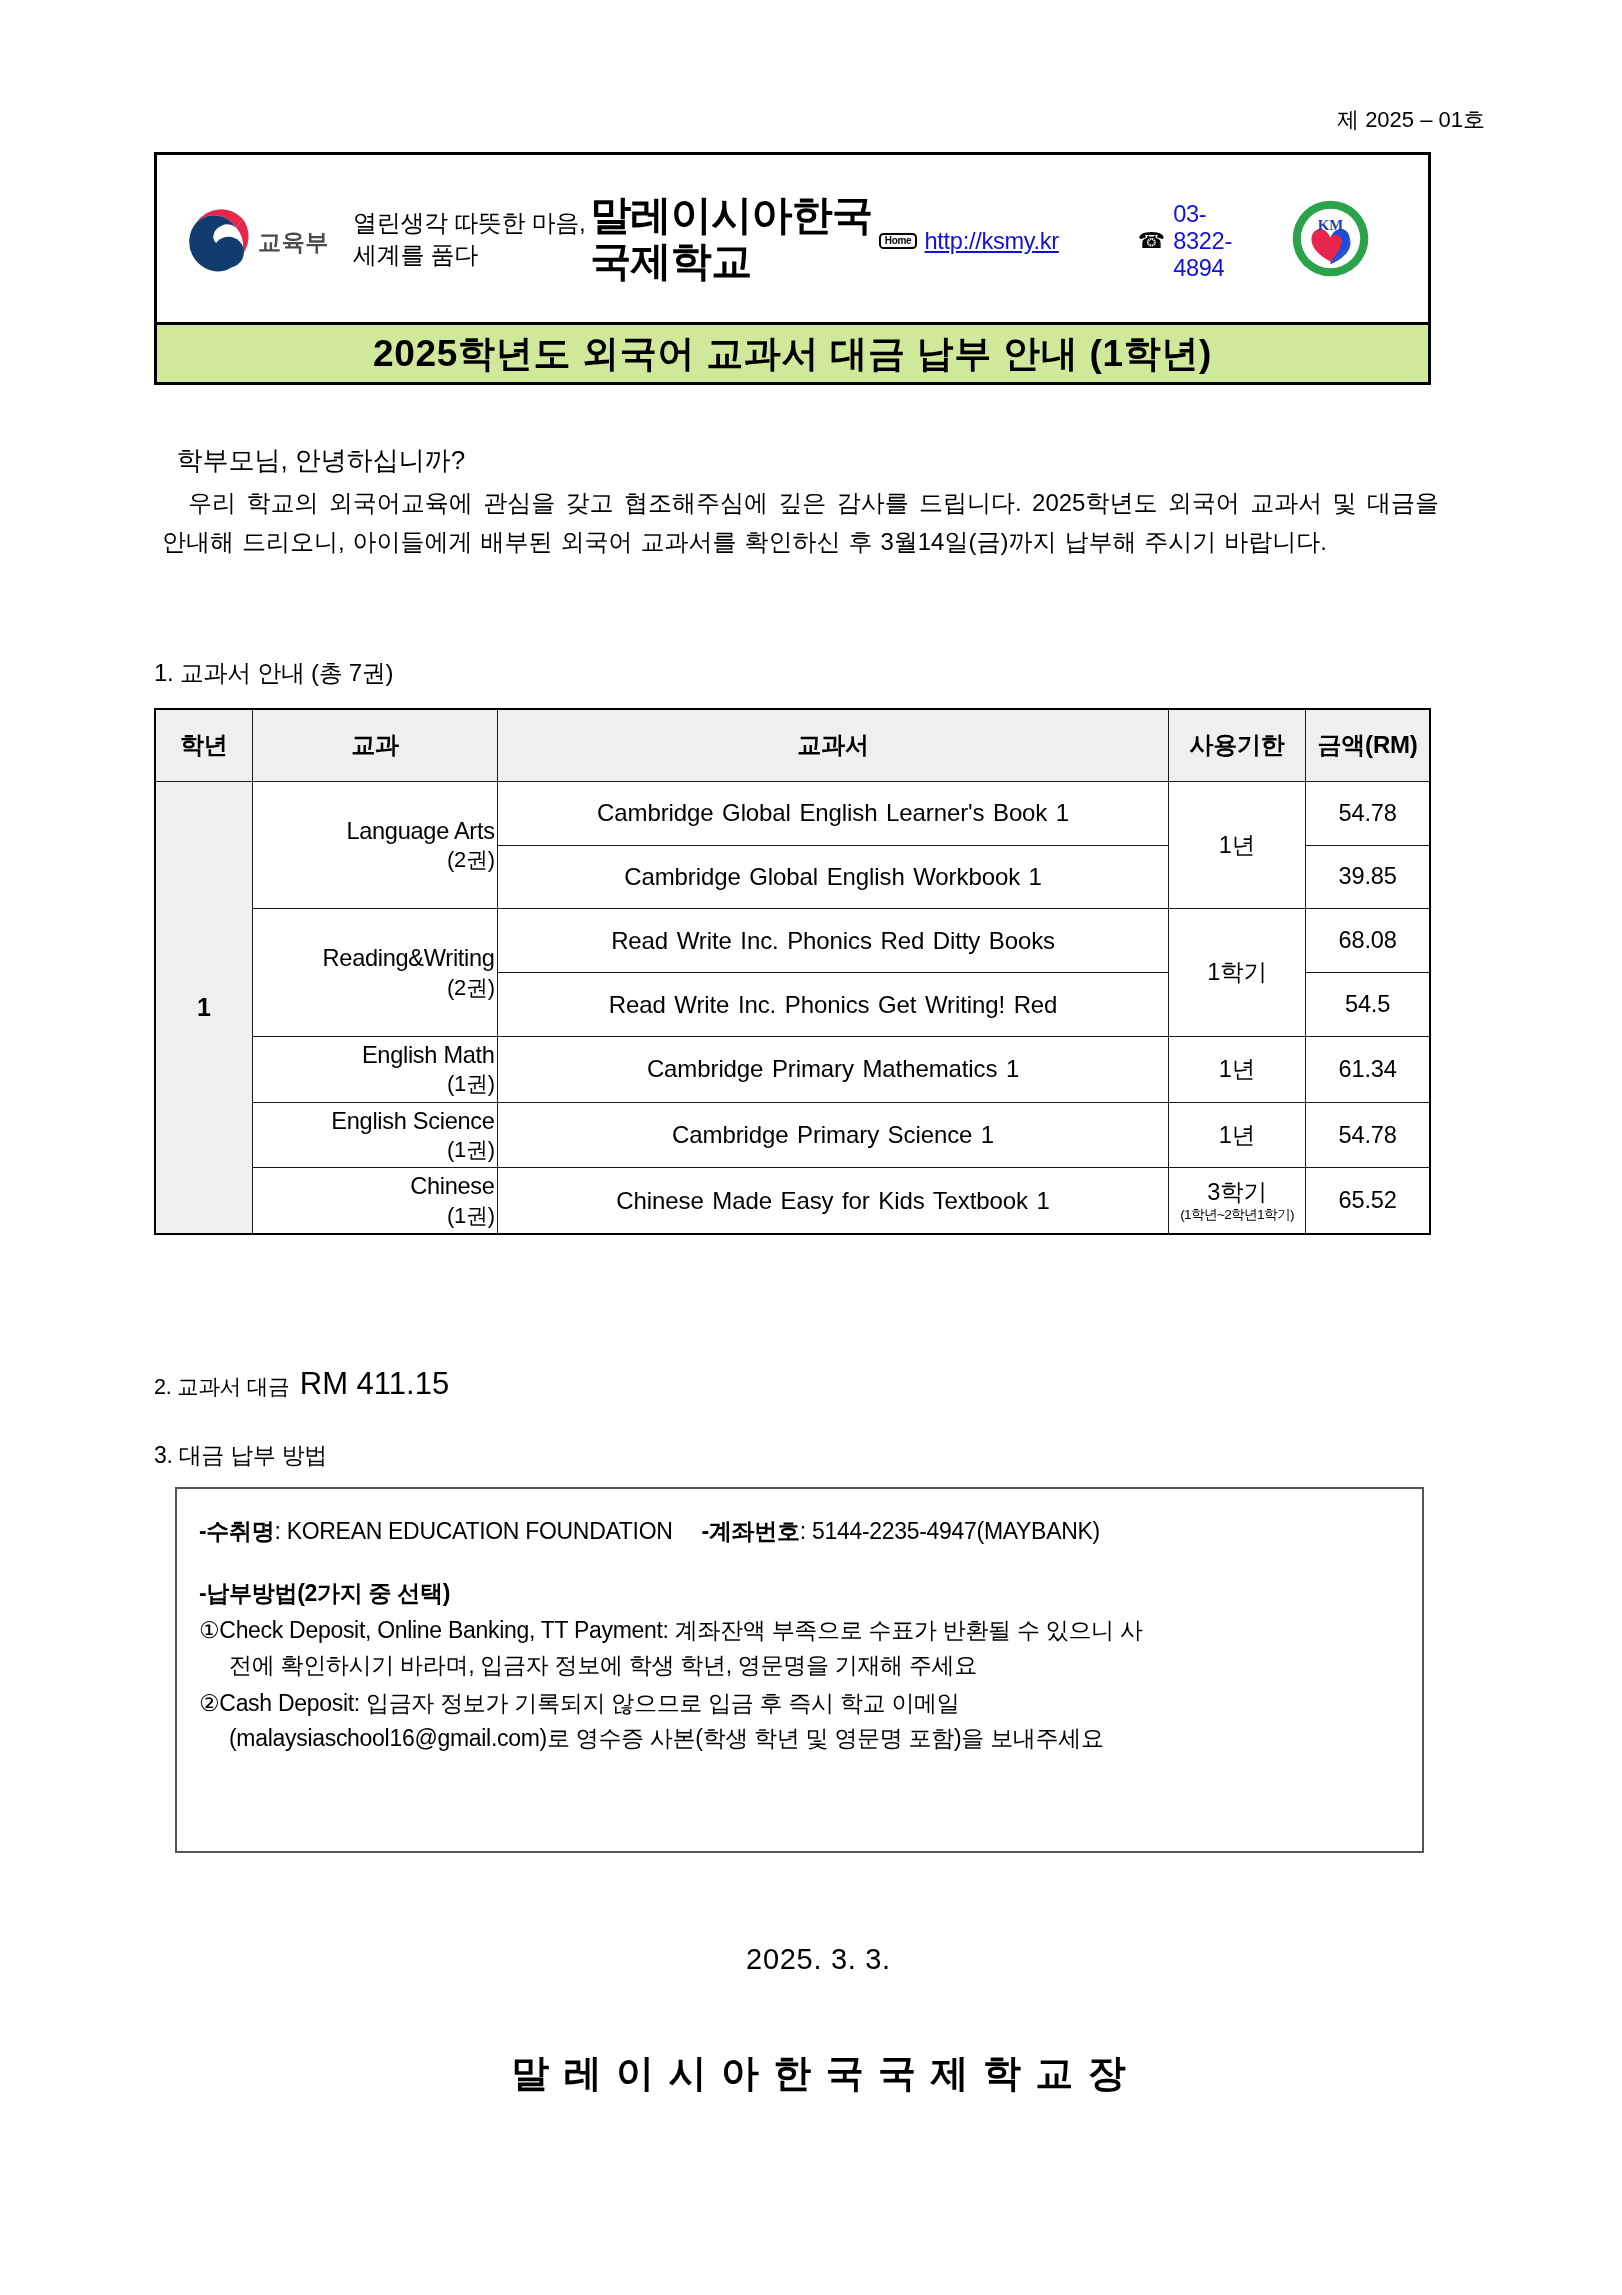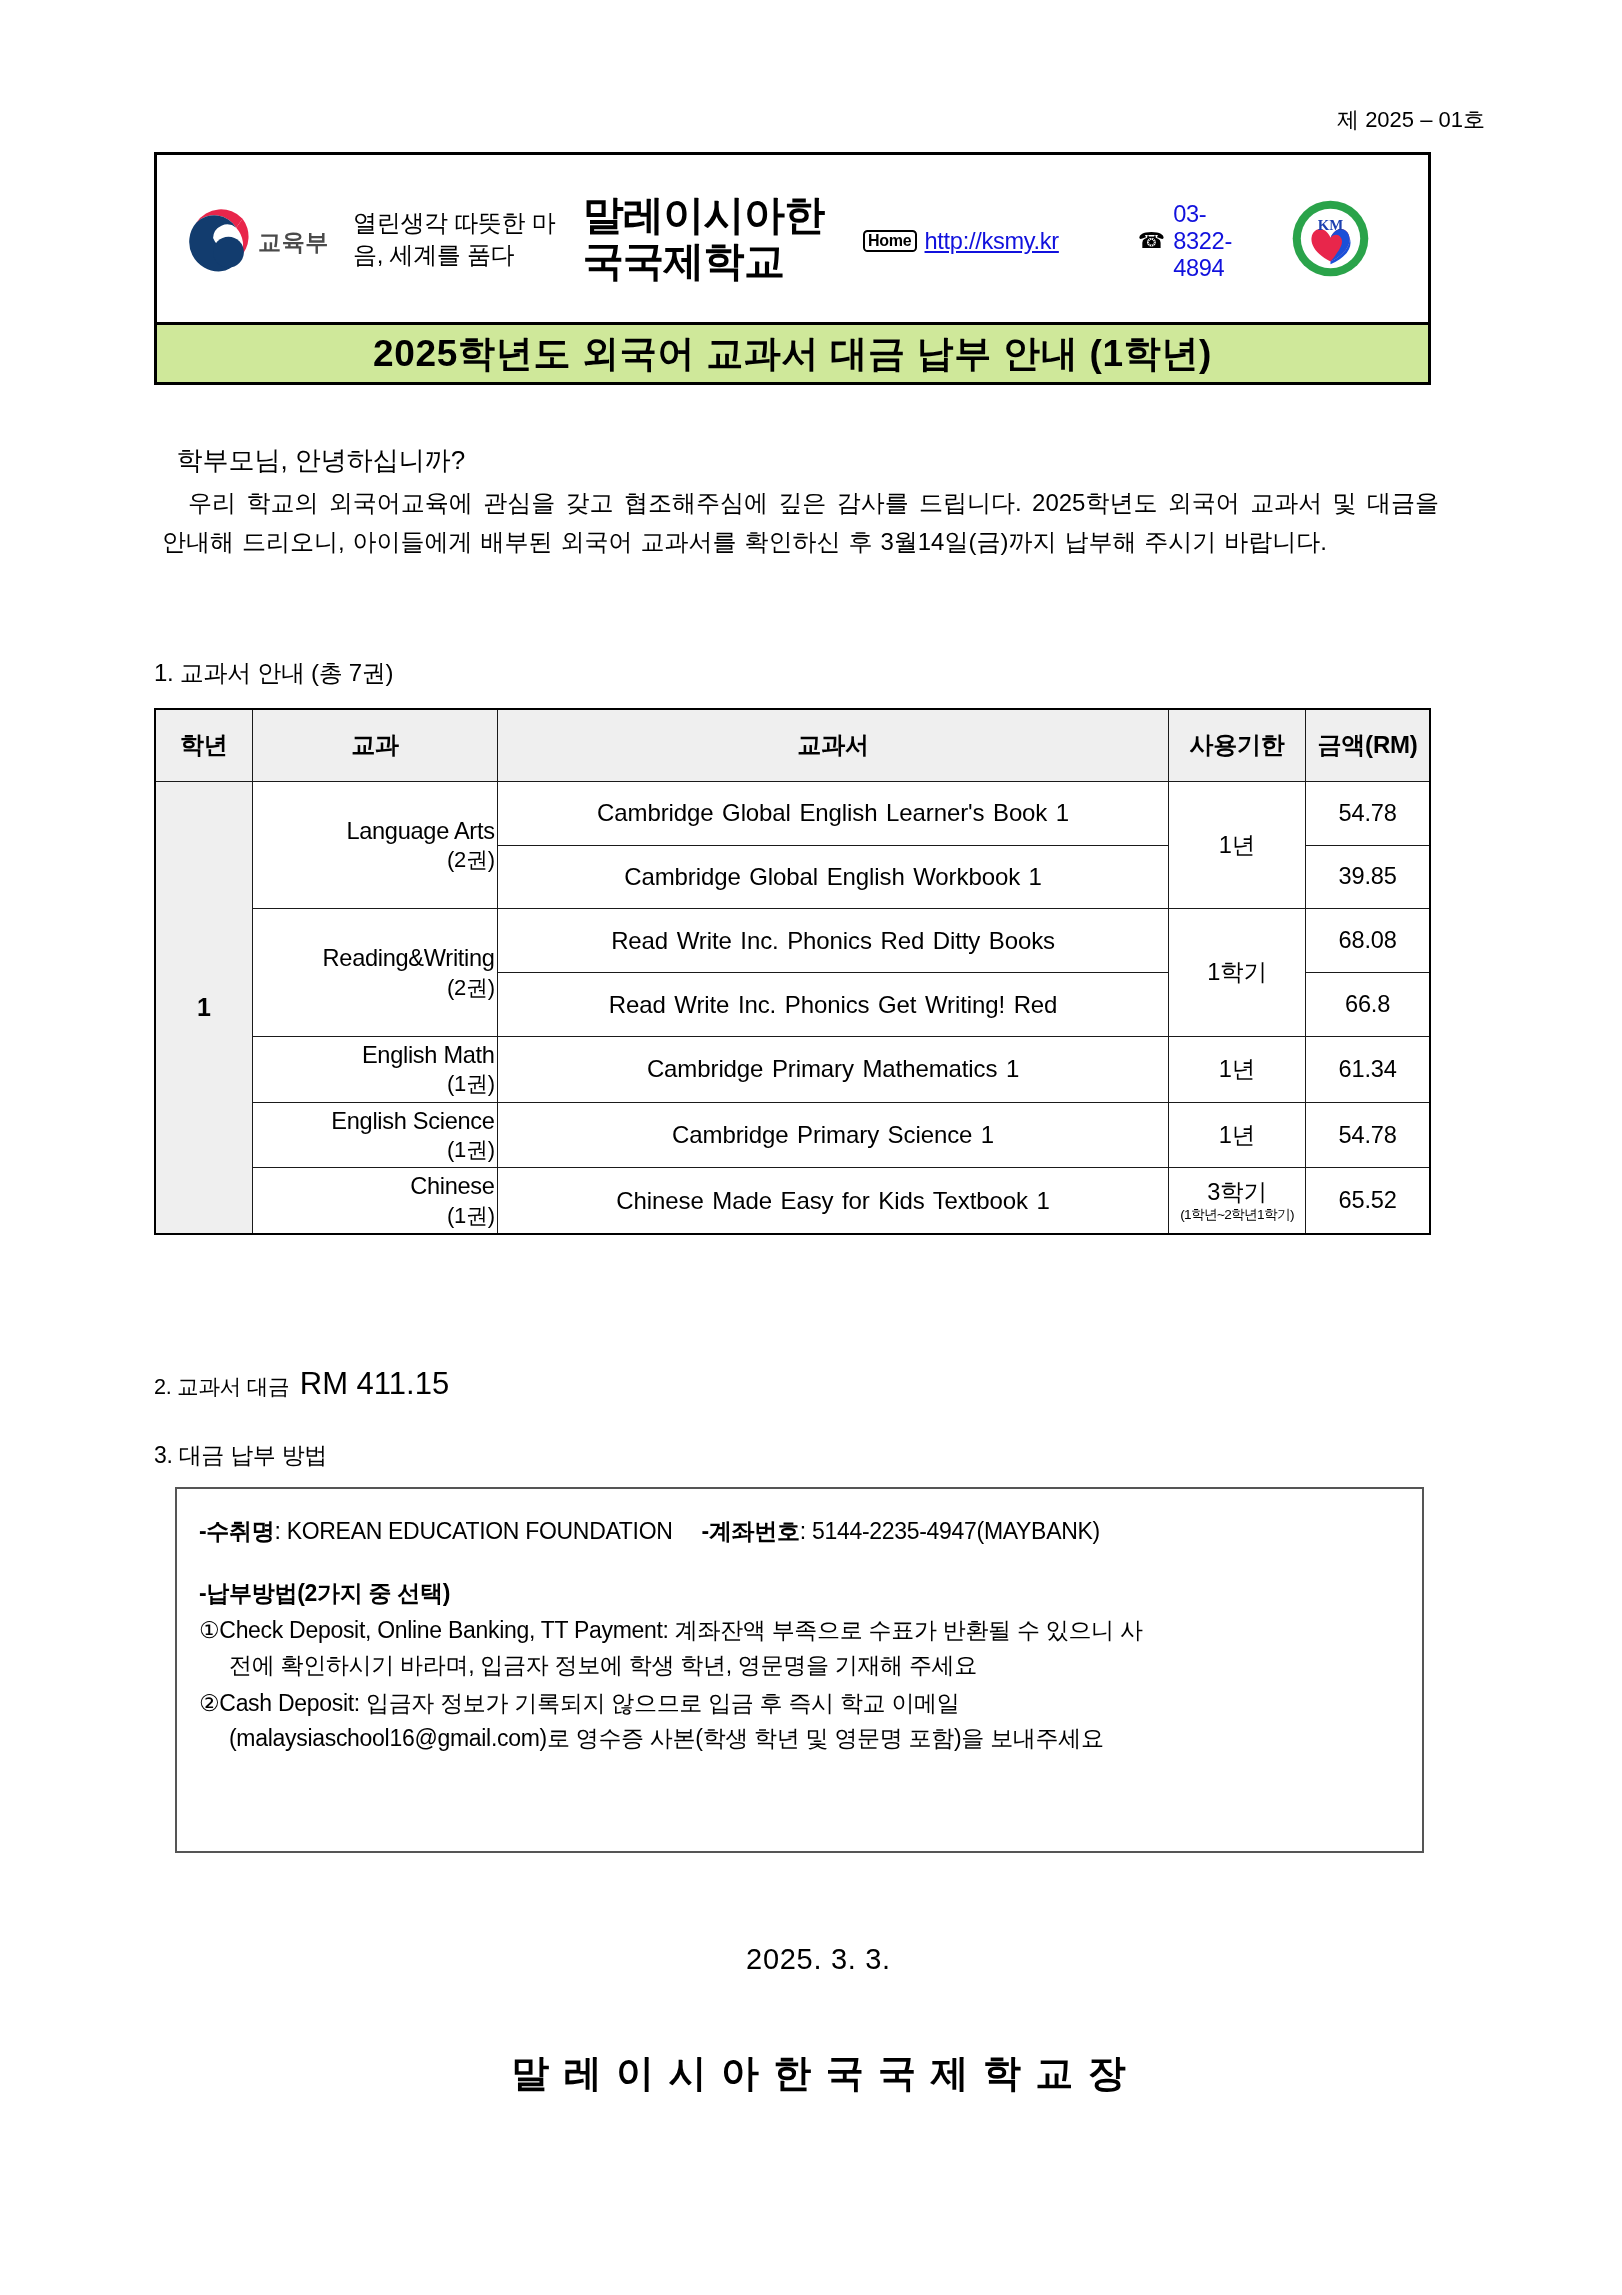--- a/index.html
+++ b/index.html
@@ -94,21 +94,21 @@
     margin-top: 2.6px;
   }
   .contact-item {
     display: flex;
     align-items: center;
     gap: 7.9px;
   }
   .home-icon {
     border: 2px solid #000;
     border-radius: 4.6px;
-    font-size: 16px;
+    font-size: 10px;
     font-weight: bold;
     padding: 0.7px 3.3px 1.3px 3.3px;
     line-height: 1;
     letter-spacing: -0.3px;
   }
   .url-text {
     font-size: 23.6px;
     color: #1111dd;
     text-decoration: underline;
     letter-spacing: -0.3px;
@@ -389,21 +389,21 @@
         <td class="subject-cell" rowspan="2">
           <span>Reading&amp;Writing</span>
           <span class="sub-count">(2권)</span>
         </td>
         <td class="book-cell">Read Write Inc. Phonics Red Ditty Books</td>
         <td class="term-cell" rowspan="2">1학기</td>
         <td class="price-cell">68.08</td>
       </tr>
       <tr>
         <td class="book-cell">Read Write Inc. Phonics Get Writing! Red</td>
-        <td class="price-cell">66.8</td>
+        <td class="price-cell">54.5</td>
       </tr>
 
       <tr>
         <td class="subject-cell">
           <span>English Math</span>
           <span class="sub-count">(1권)</span>
         </td>
         <td class="book-cell">Cambridge Primary Mathematics 1</td>
         <td class="term-cell">1년</td>
         <td class="price-cell">61.34</td>

